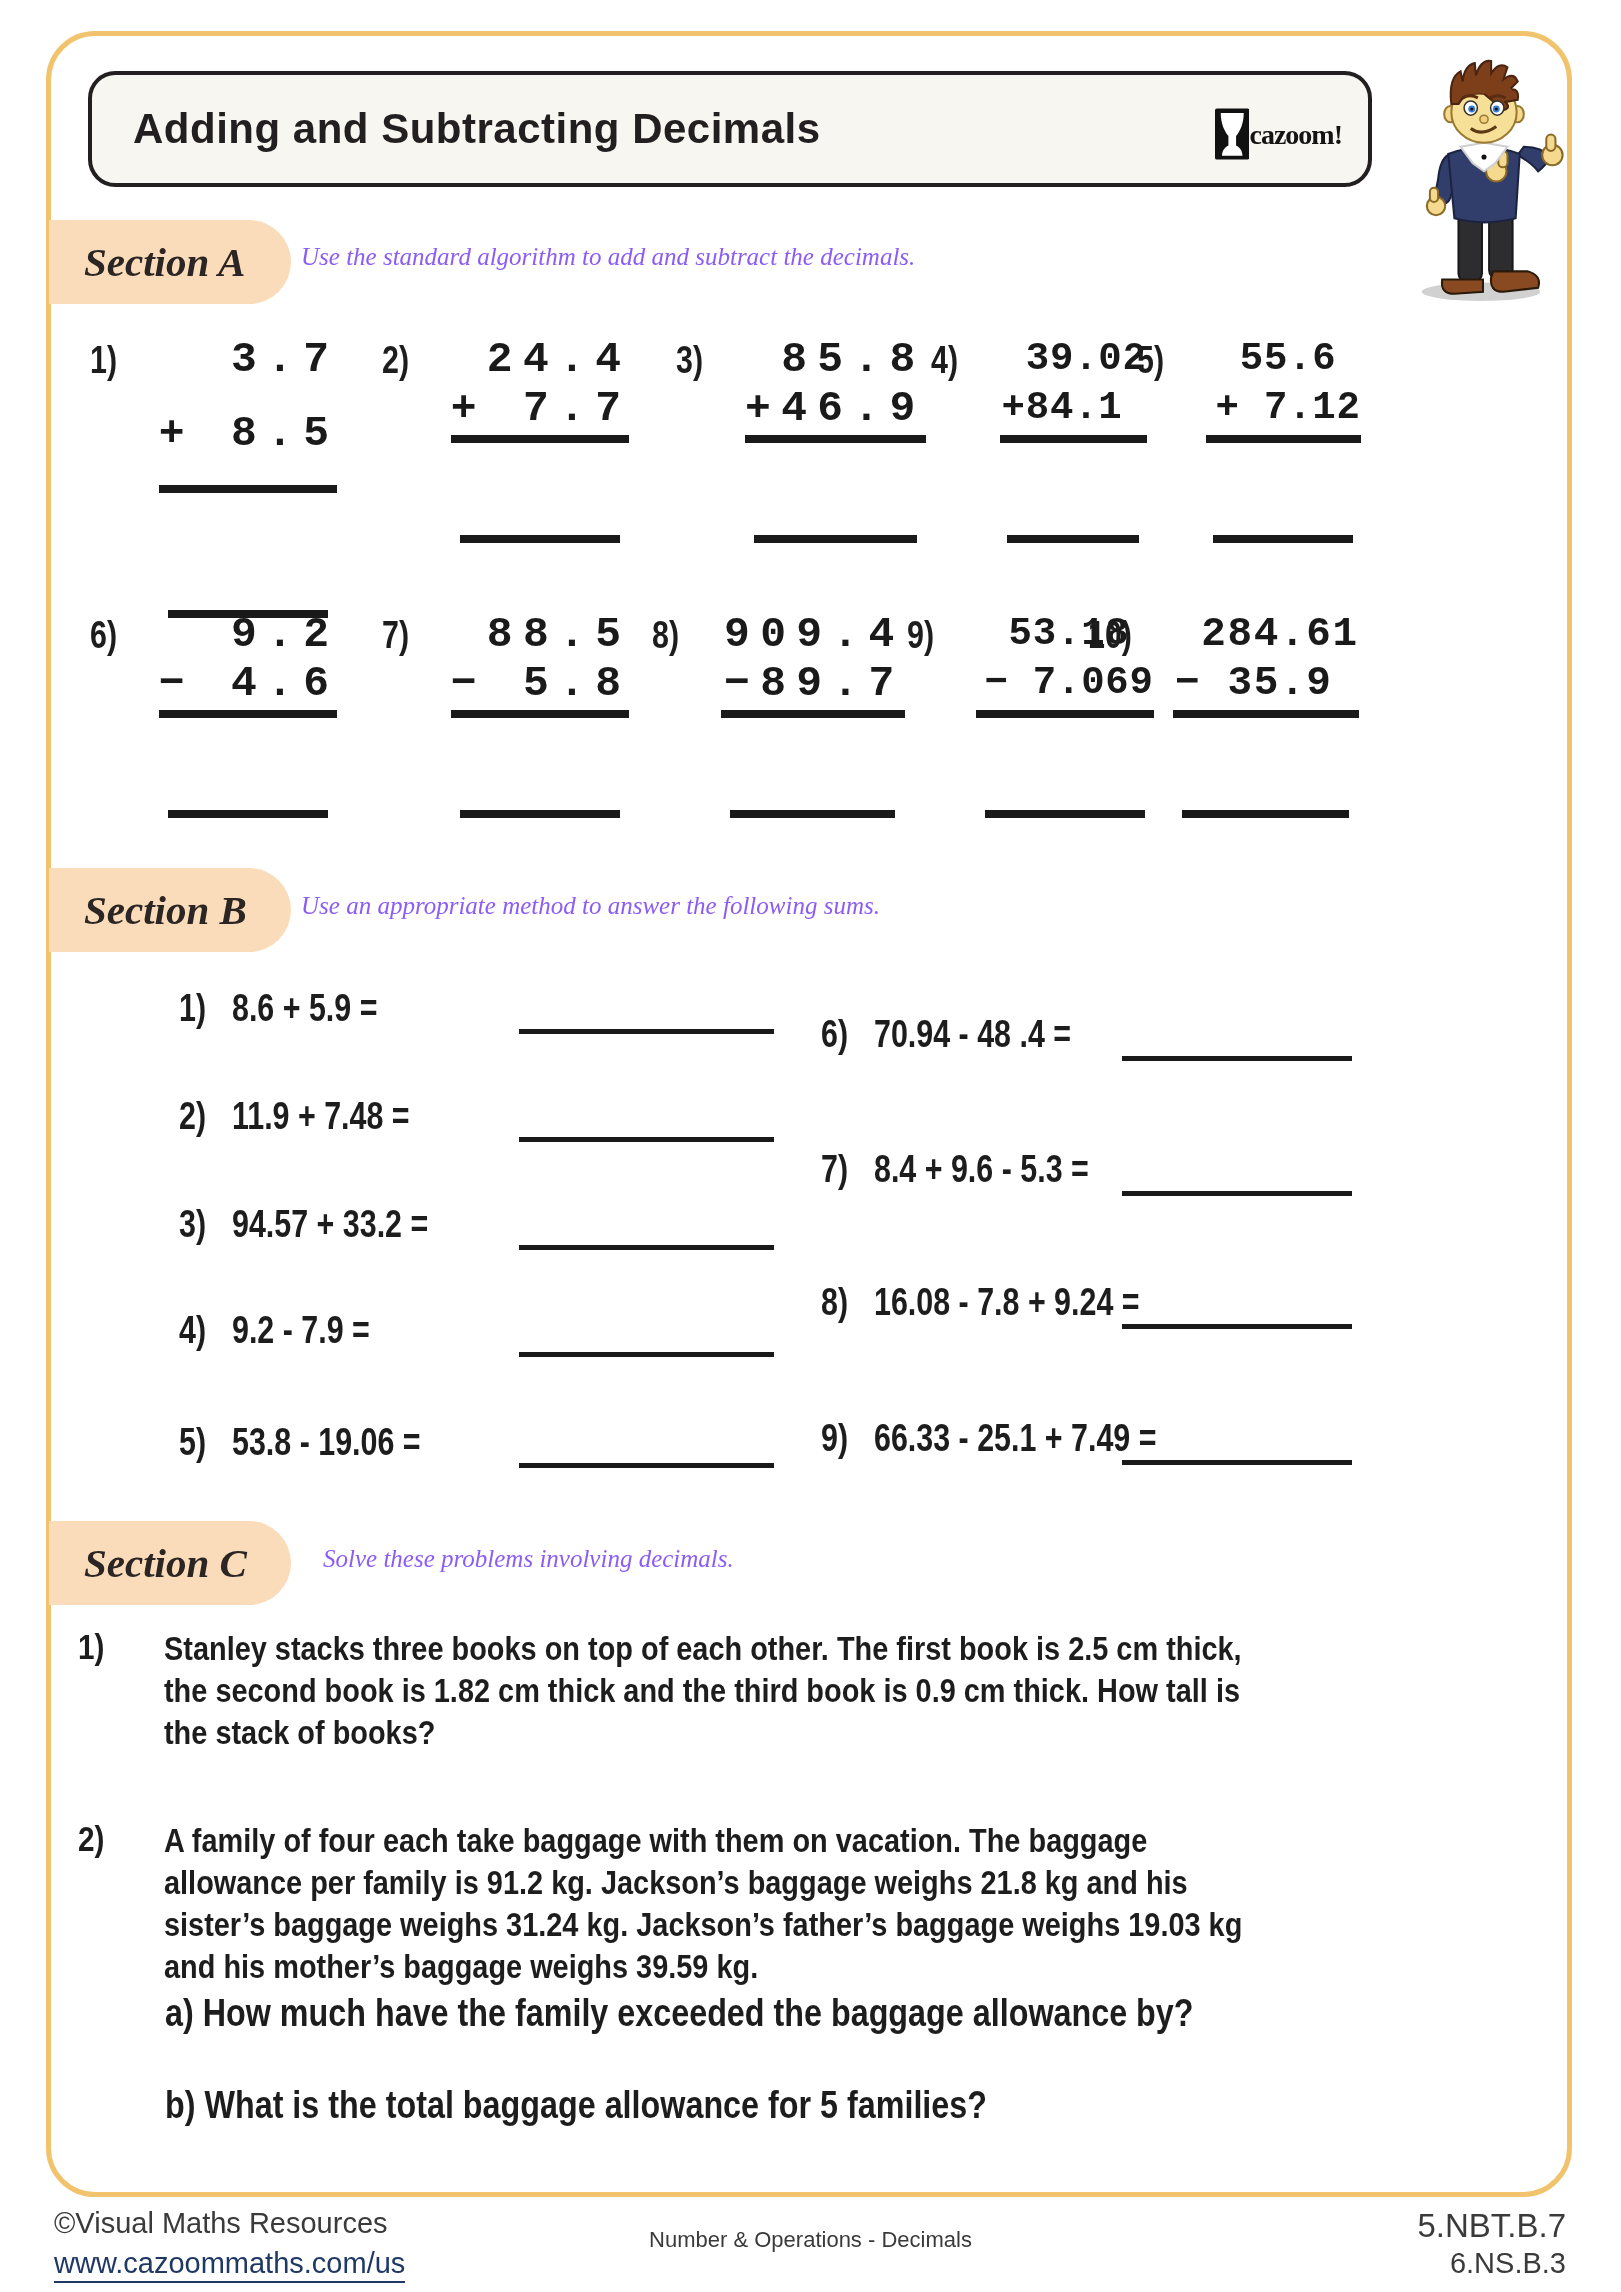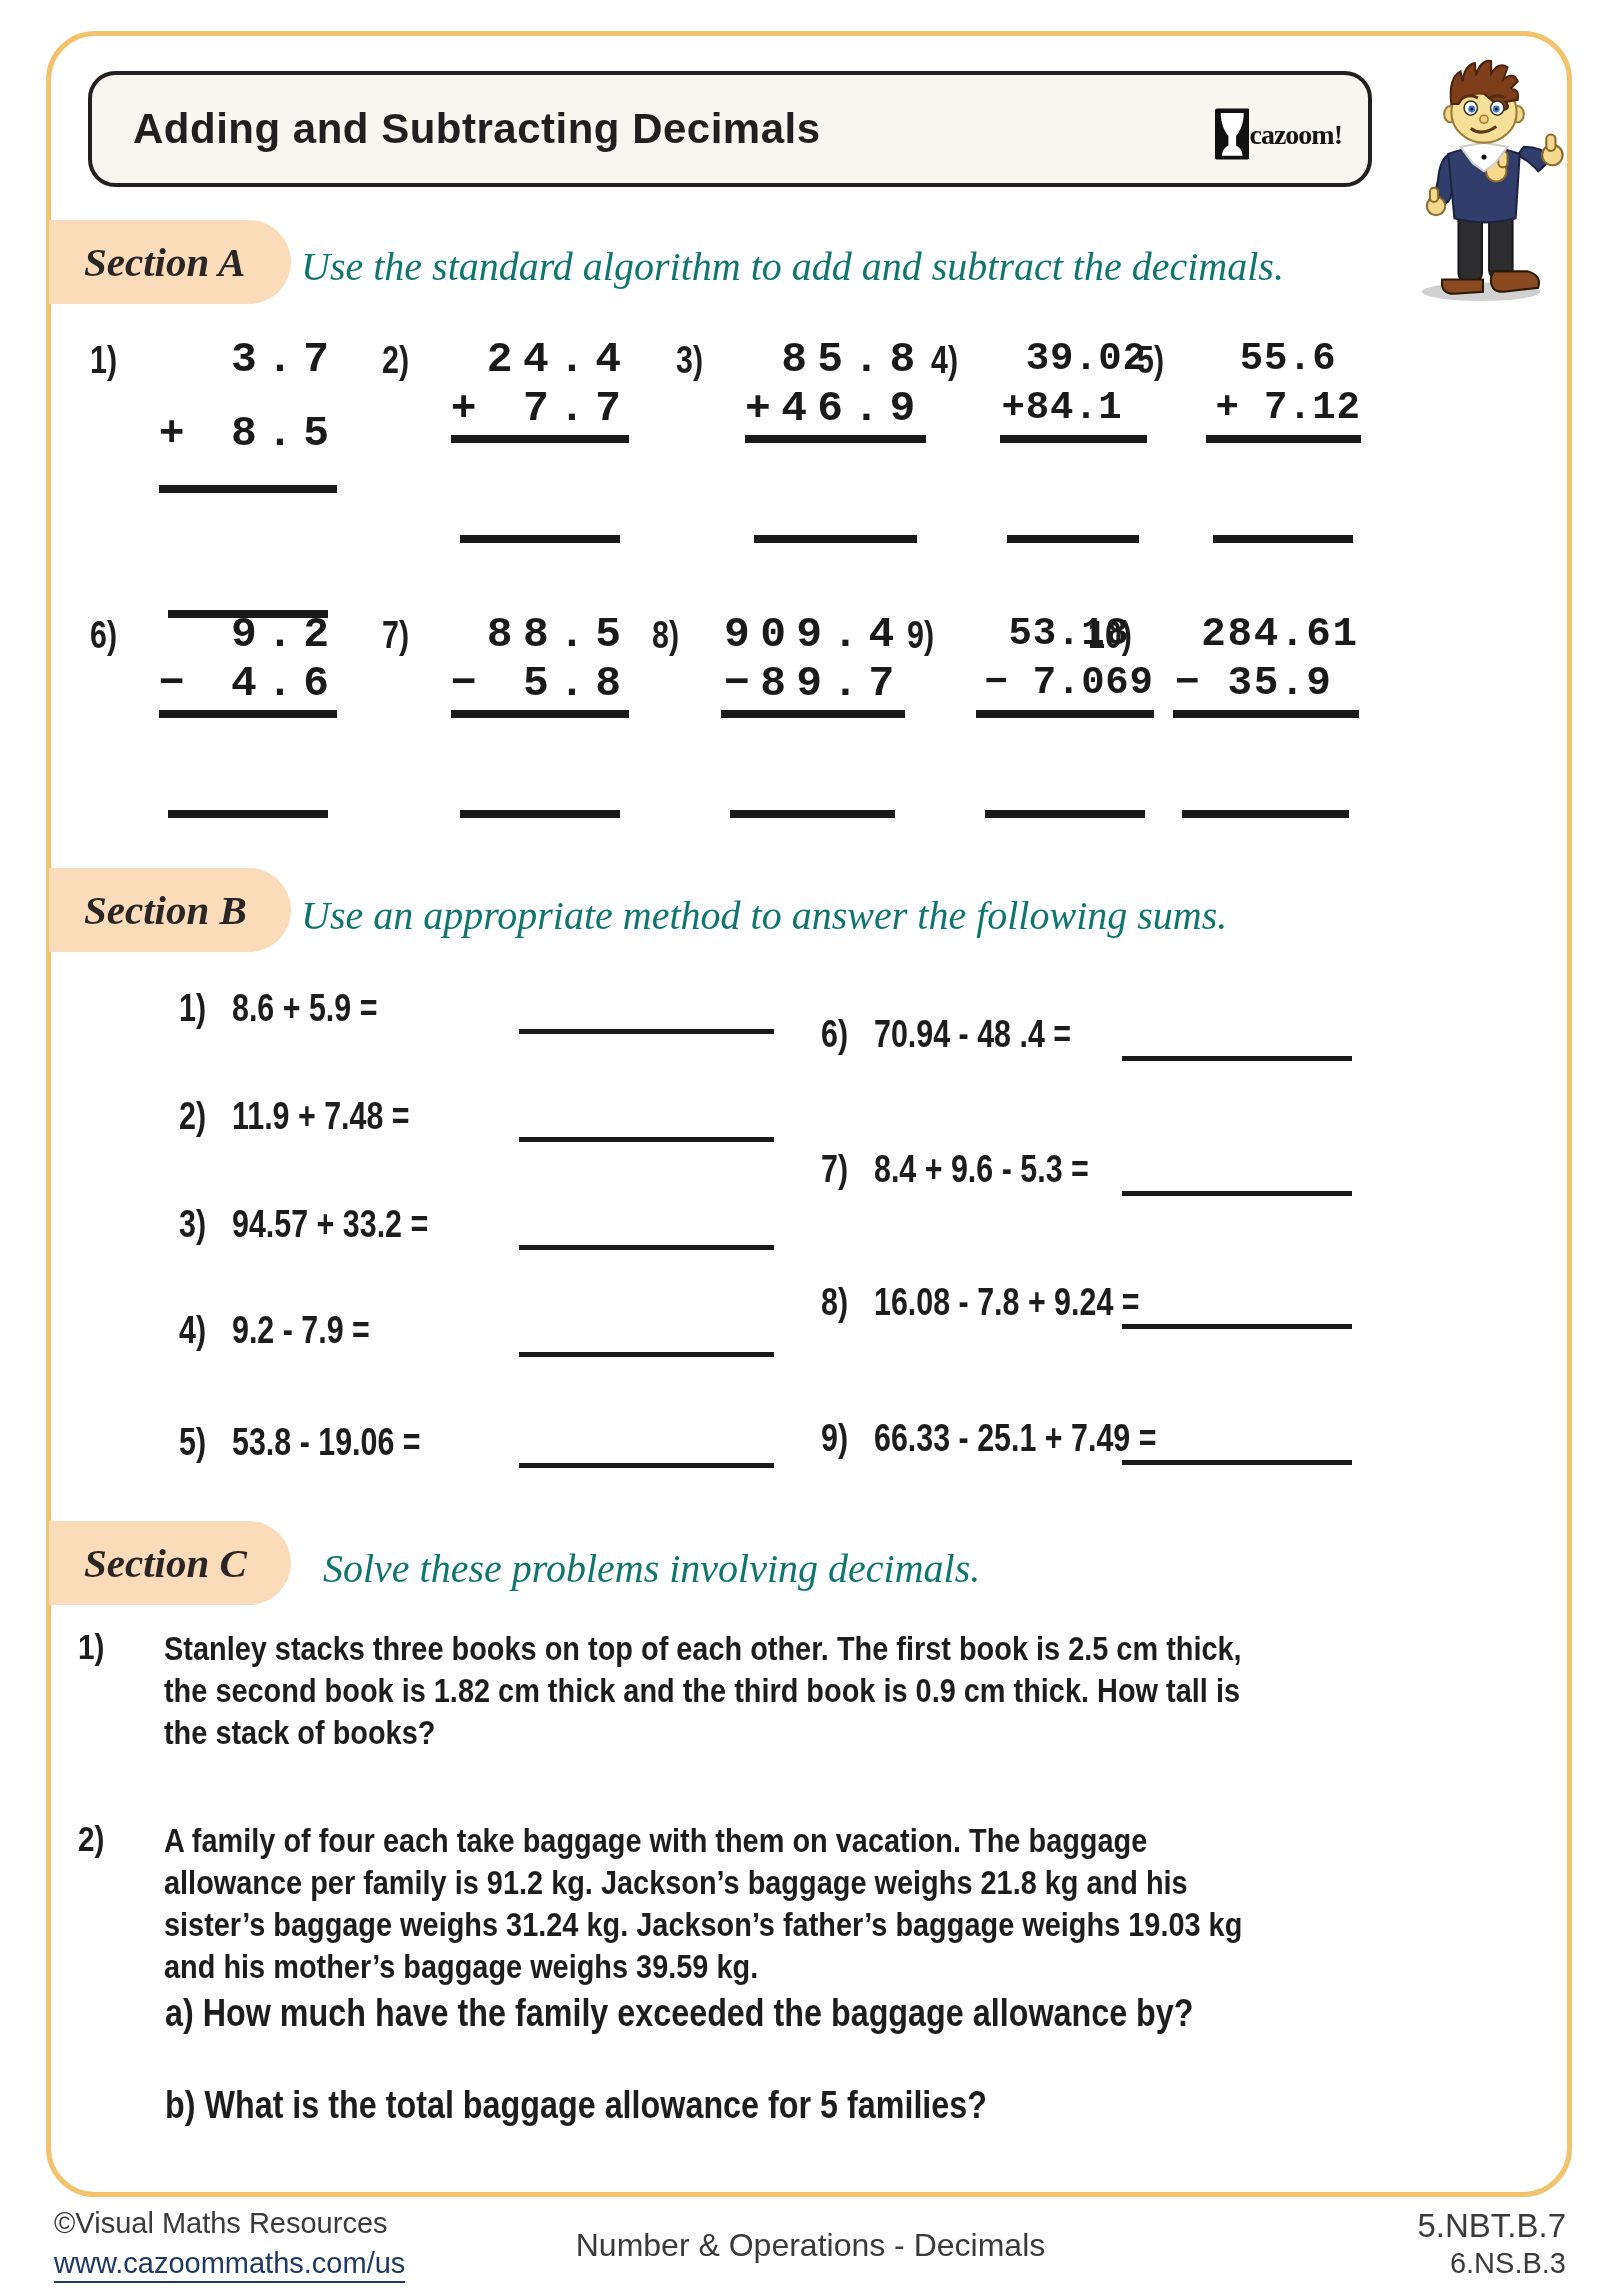--- a/index.html
+++ b/index.html
@@ -35,21 +35,21 @@
   .sec-label {
     position:absolute; left:49px; width:242px; height:84px; background:#fbdcba;
     border-radius:0 43px 43px 0; display:flex; align-items:center;
   }
   .sec-label span {
     margin-left:35px; font-family:"Liberation Serif", serif; font-style:italic;
     font-weight:bold; font-size:41px; color:#2b2623;
   }
   .sec-instruction {
     position:absolute; font-family:"Liberation Serif", serif; font-style:italic;
-    font-size:40px; color:#0f766e; white-space:nowrap;
+    font-size:25px; color:#8b5cf6; white-space:nowrap;
   }
   
   .cond { display:inline-block; transform:scaleX(.78); transform-origin:0 50%; white-space:nowrap; }
   .cond85 { display:inline-block; transform:scaleX(.85); transform-origin:0 50%; white-space:nowrap; }
   
   .sa-prob { position:absolute; display:flex; align-items:flex-start; }
   .sa-plabel { font-size:39px; font-weight:bold; line-height:49px; margin-right:13.7px; width:55px; }
   .sa-plabel-wide { width:71px; }
   .sa-col { display:flex; flex-direction:column; }
   .sa-num {
@@ -71,21 +71,21 @@
   .sc-plabel { font-size:35px; font-weight:bold; width:86px; }
   .sc-lines { display:flex; flex-direction:column; }
   .sc-line { font-size:34px; font-weight:bold; line-height:42px; }
   .sc-sub { position:absolute; font-size:38px; font-weight:bold; }
   
   .footer-left { position:absolute; left:54px; top:2207px; font-size:29px; color:#3a3a3a; }
   .footer-url {
     position:absolute; left:54px; top:2247px; font-size:29px; color:#1f3864;
     border-bottom:2.9px solid #1f3864; padding-bottom:1px; cursor:pointer;
   }
-  .footer-center { position:absolute; left:0; top:2227px; width:1621px; text-align:center; font-size:32px; color:#3a3a3a; }
+  .footer-center { position:absolute; left:0; top:2227px; width:1621px; text-align:center; font-size:22px; color:#3a3a3a; }
   .footer-code1 { position:absolute; right:55px; top:2207px; font-size:33px; color:#3a3a3a; }
   .footer-code2 { position:absolute; right:55px; top:2247px; font-size:29px; color:#3a3a3a; }
 </style>
 </head>
 <body>
 
 <div class="page">
   <div class="main-border"></div>
 
   <div class="title-box">

